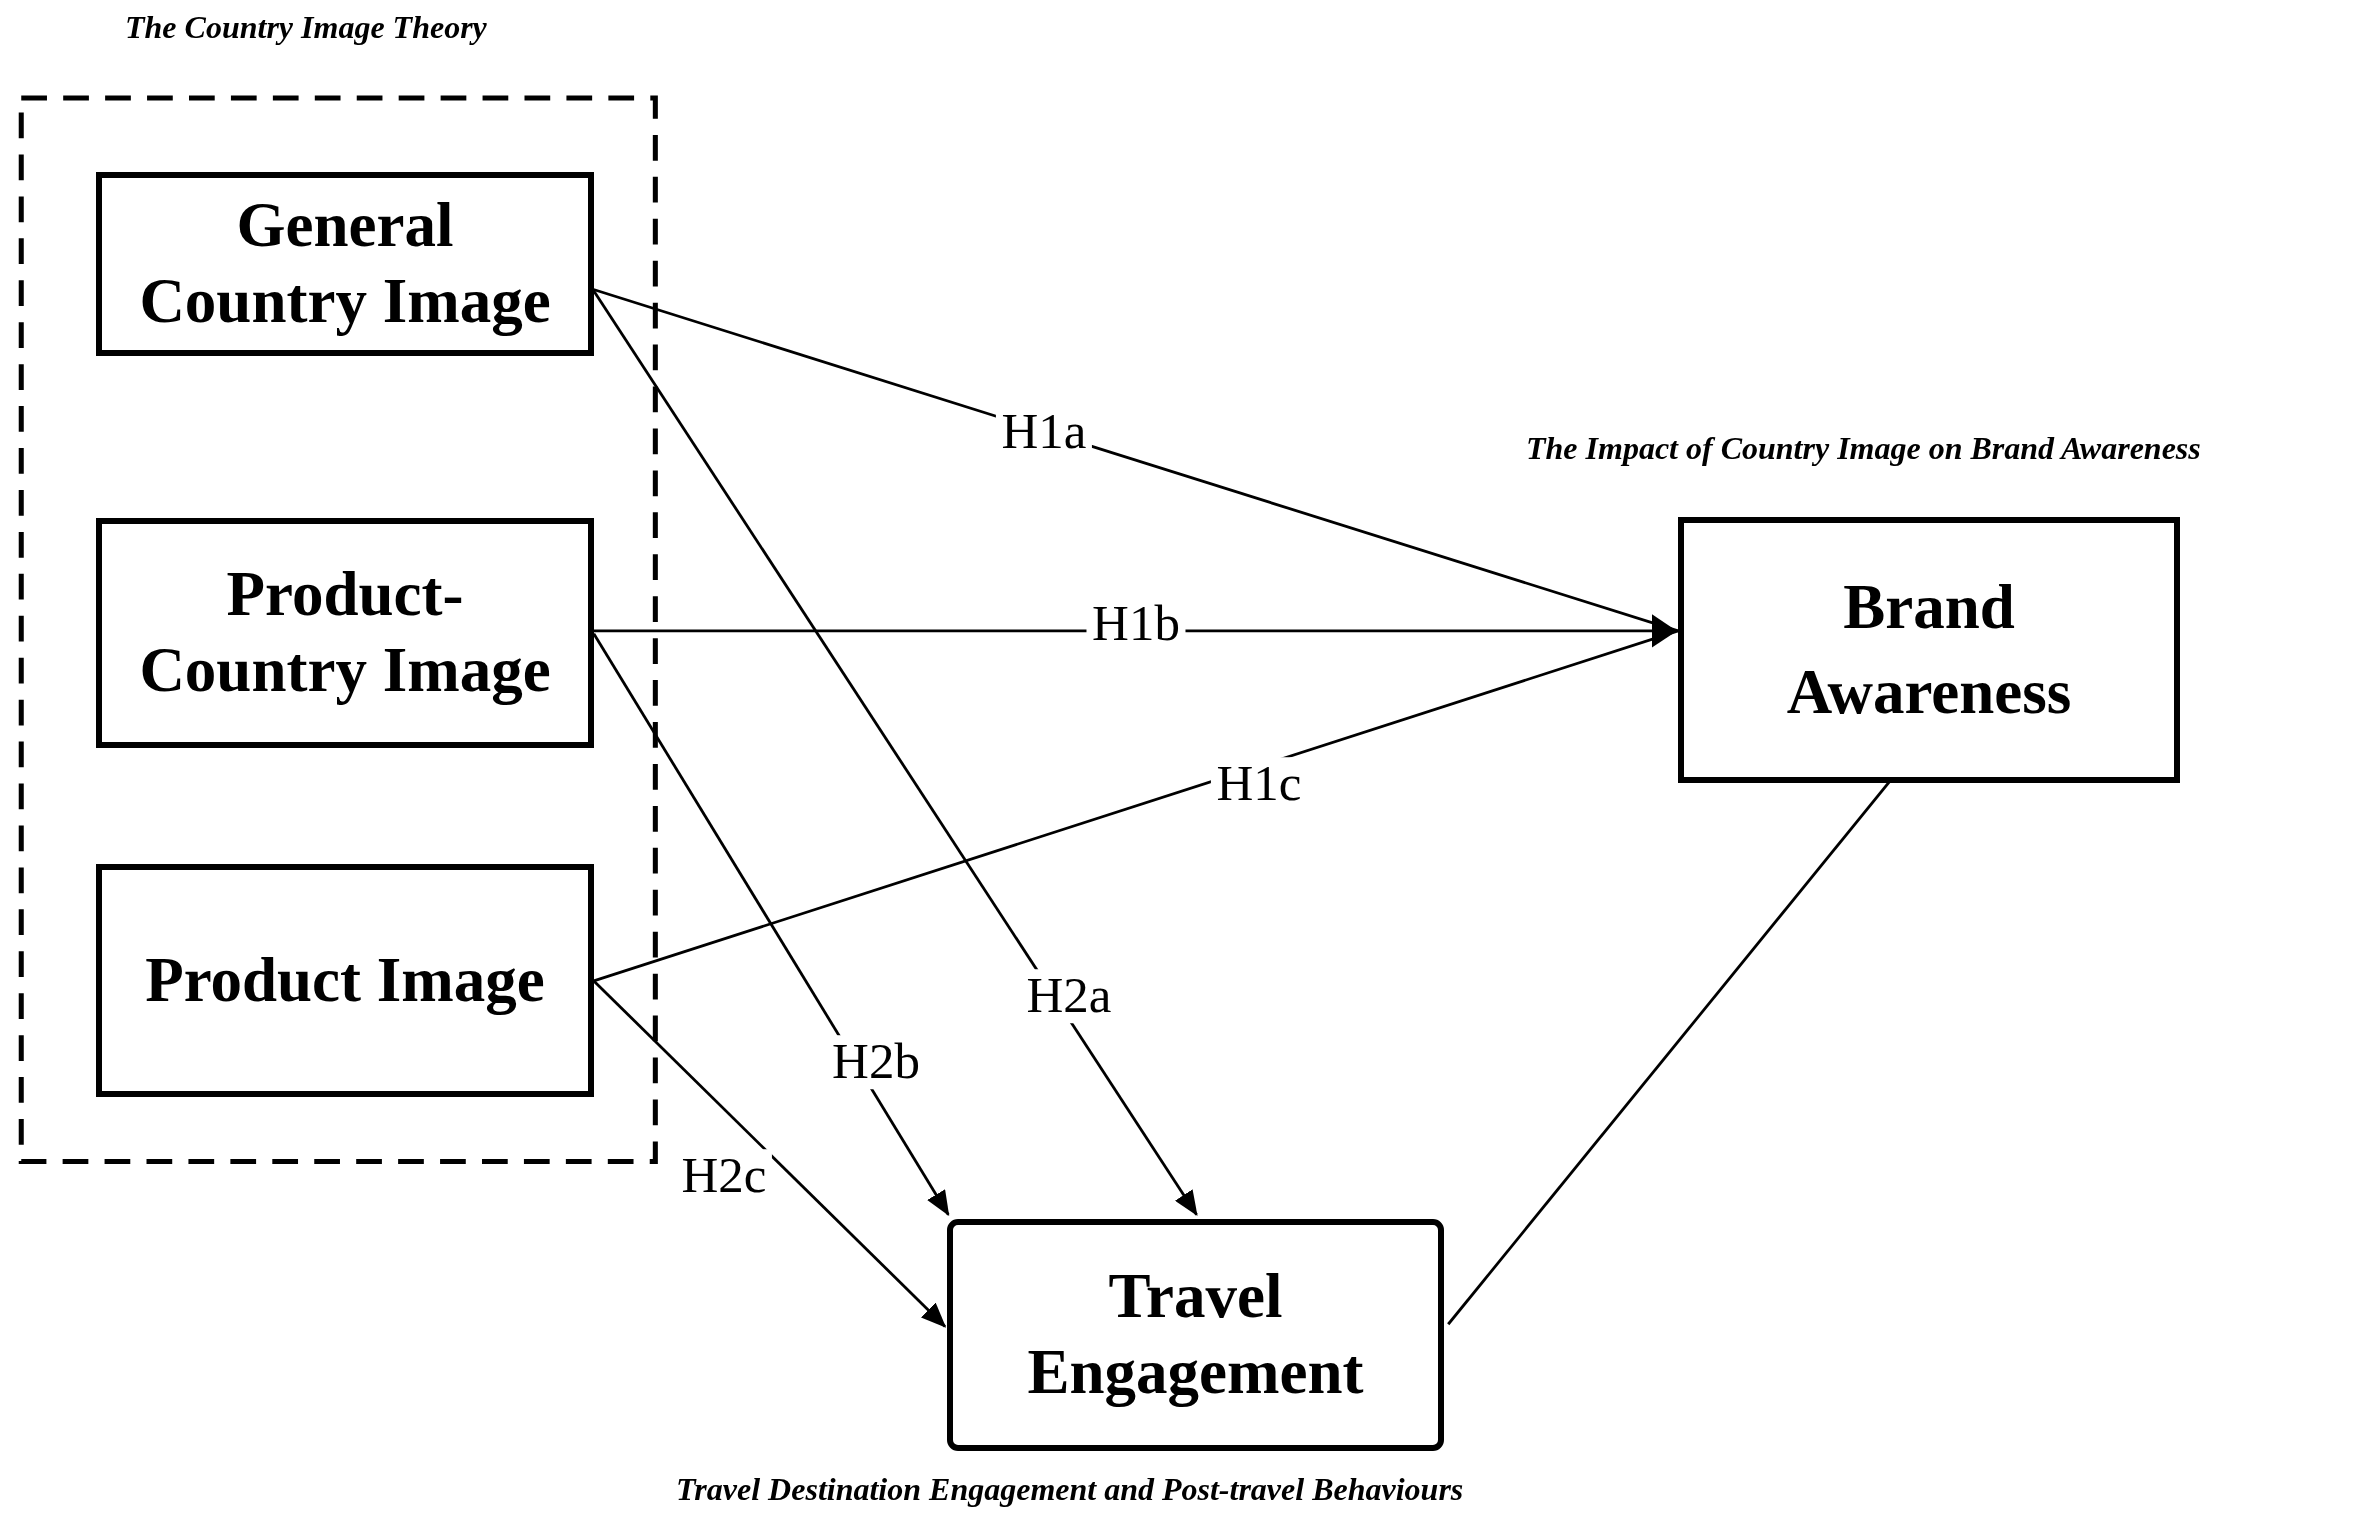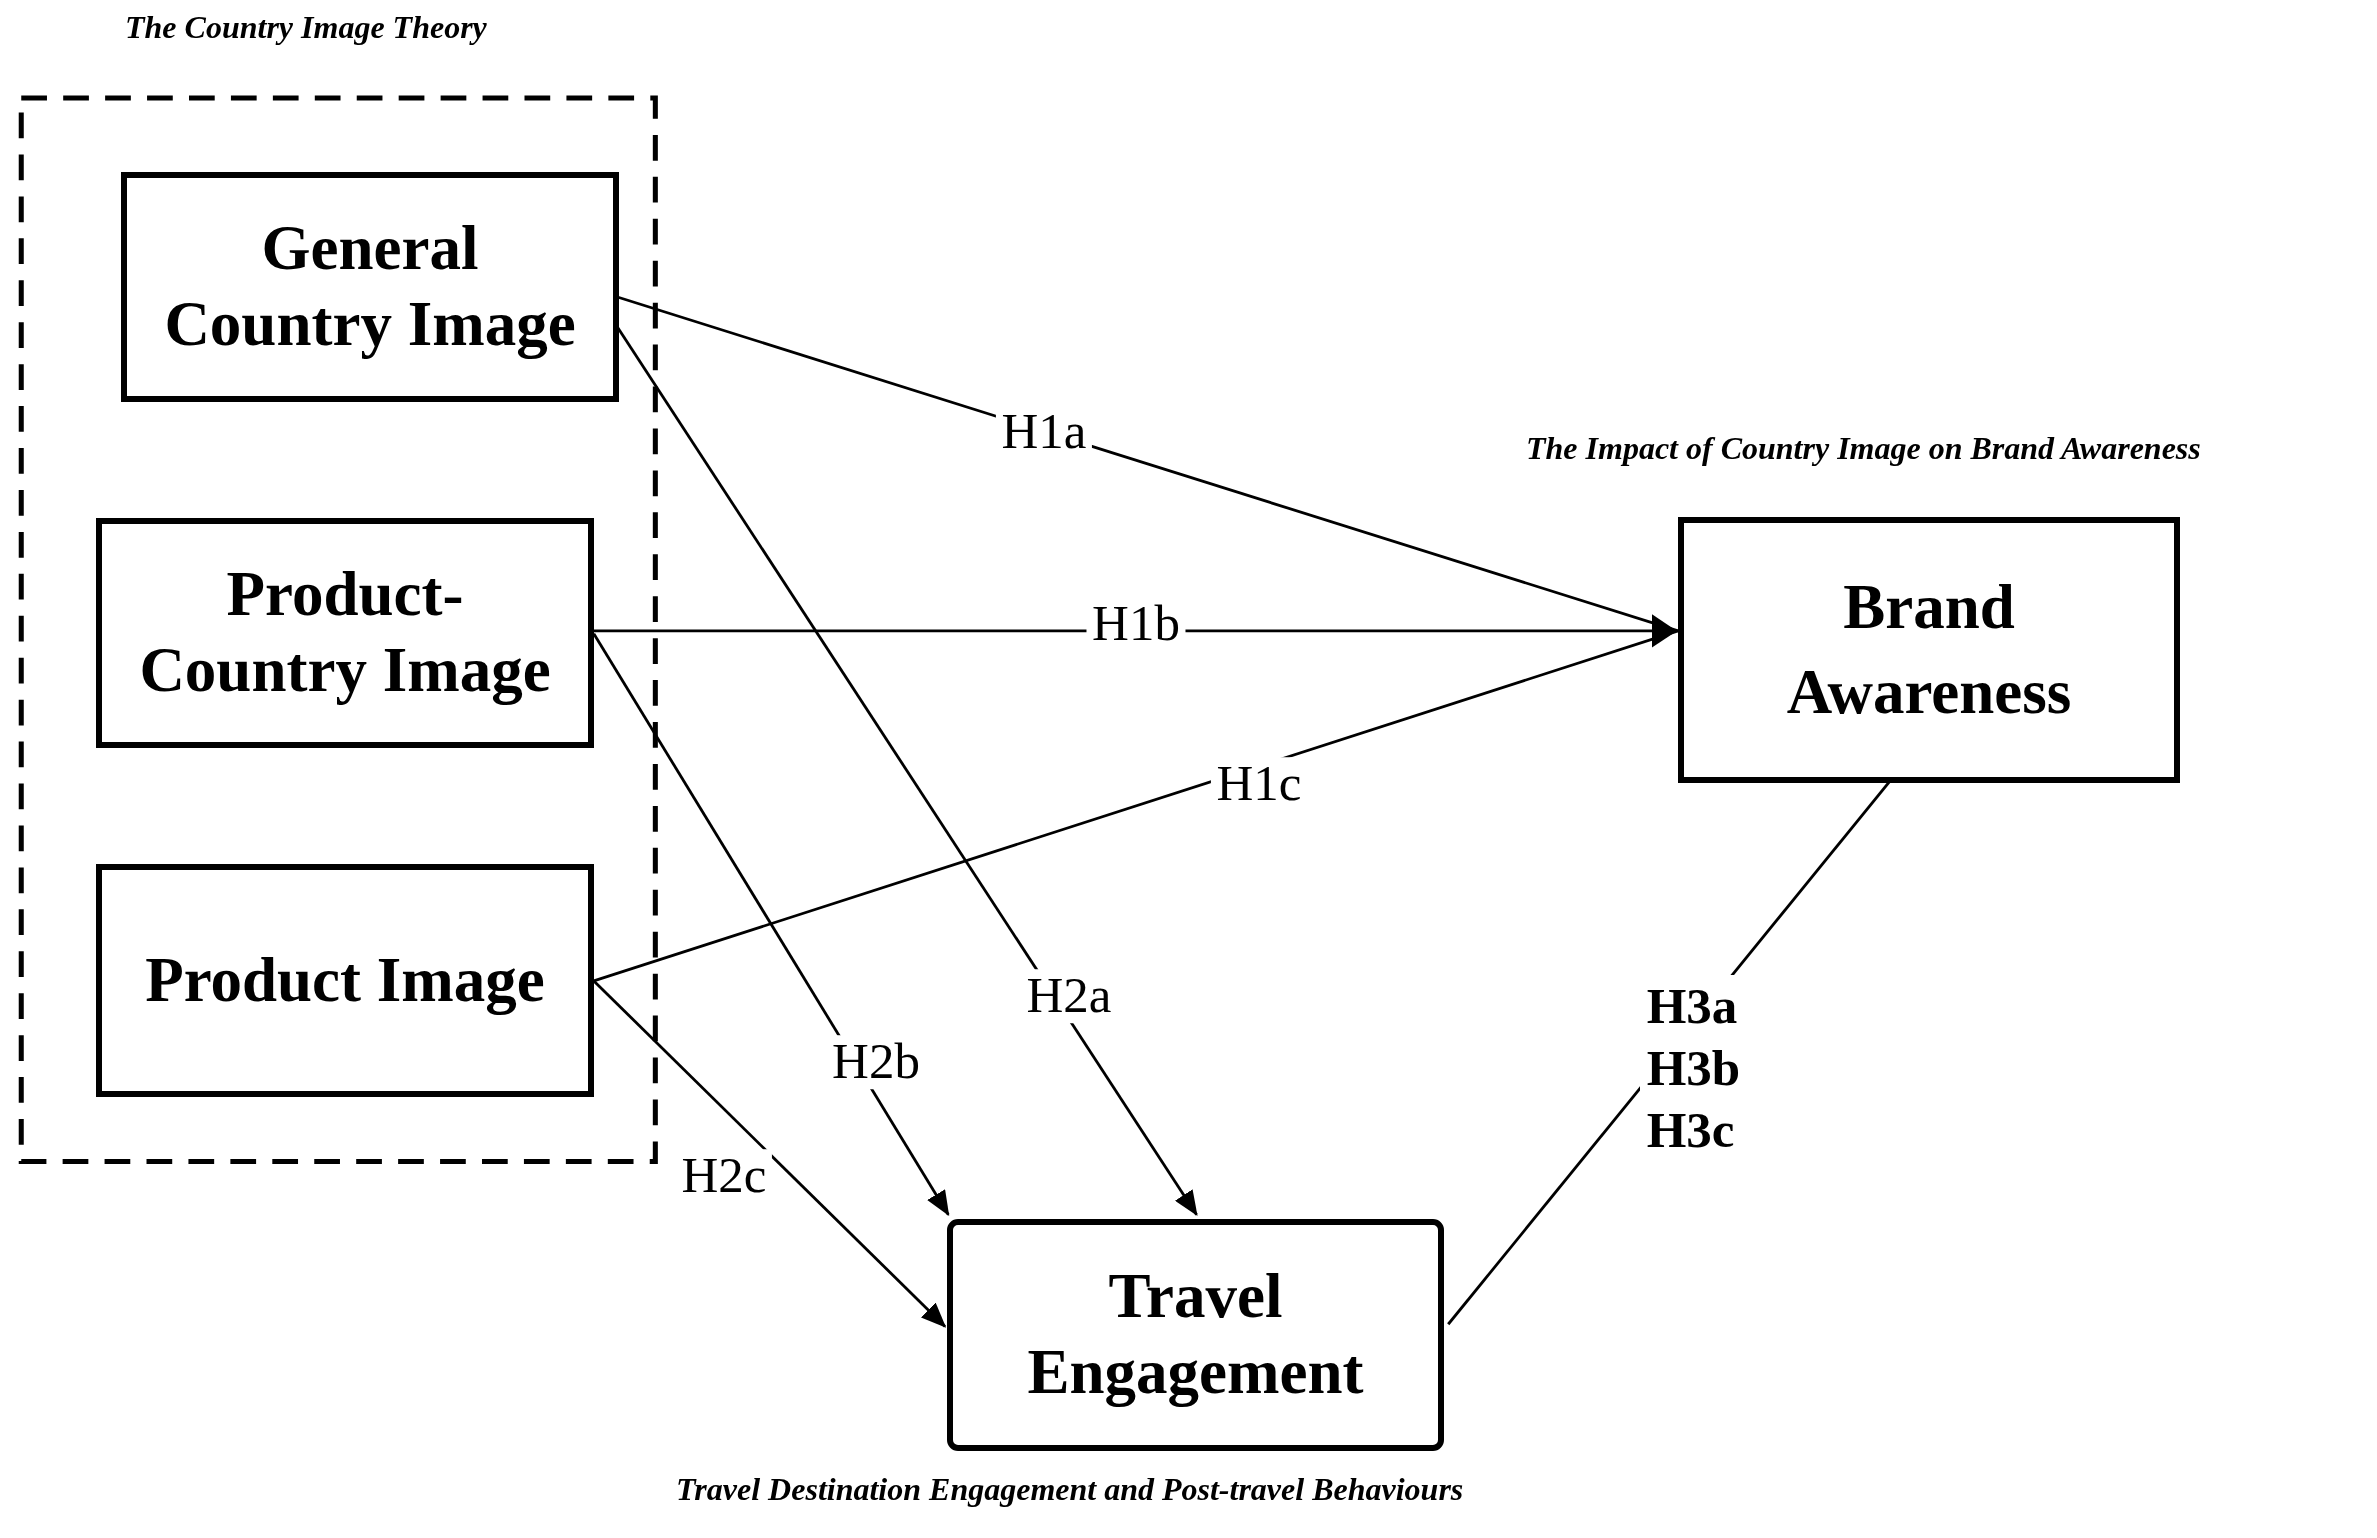--- a/index.html
+++ b/index.html
@@ -27,21 +27,21 @@
     flex-direction: column;
     align-items: center;
     justify-content: center;
     text-align: center;
     font-weight: bold;
     font-size: 63px;
     line-height: 1.2;
     z-index: 2;
     white-space: nowrap;
   }
-  .box-gci { left: 96px; top: 172px;  width: 498px; height: 230px; margin-left: 25px; }
+  .box-gci { left: 96px; top: 172px;  width: 498px; height: 184px; }
   .box-pci { left: 96px; top: 518px;  width: 498px; height: 230px; }
   .box-pi  { left: 96px; top: 864px; width: 498px; height: 233px; }
   .box-ba  { left: 1678px; top: 517px; width: 502px; height: 266px; line-height: 1.35; }
   .box-tde { left: 947px; top: 1219px; width: 497px; height: 232px; border-radius: 11px; }
   .path-label {
     position: absolute;
     transform: translate(-50%, -50%);
     font-weight: normal;
     font-size: 51px;
     line-height: 1.05;
@@ -137,20 +137,15 @@
     <div>Engagement</div>
   </div>
 
   <div class="path-label lbl-h1a">H1a</div>
   <div class="path-label lbl-h1b">H1b</div>
   <div class="path-label lbl-h1c">H1c</div>
   <div class="path-label lbl-h2a">H2a</div>
   <div class="path-label lbl-h2b">H2b</div>
   <div class="path-label lbl-h2c">H2c</div>
 
-  <div class="h3-stack">
-    <div>H3a</div>
-    <div>H3b</div>
-    <div>H3c</div>
-  </div>
 
 </div>
 
 
 </body></html>

